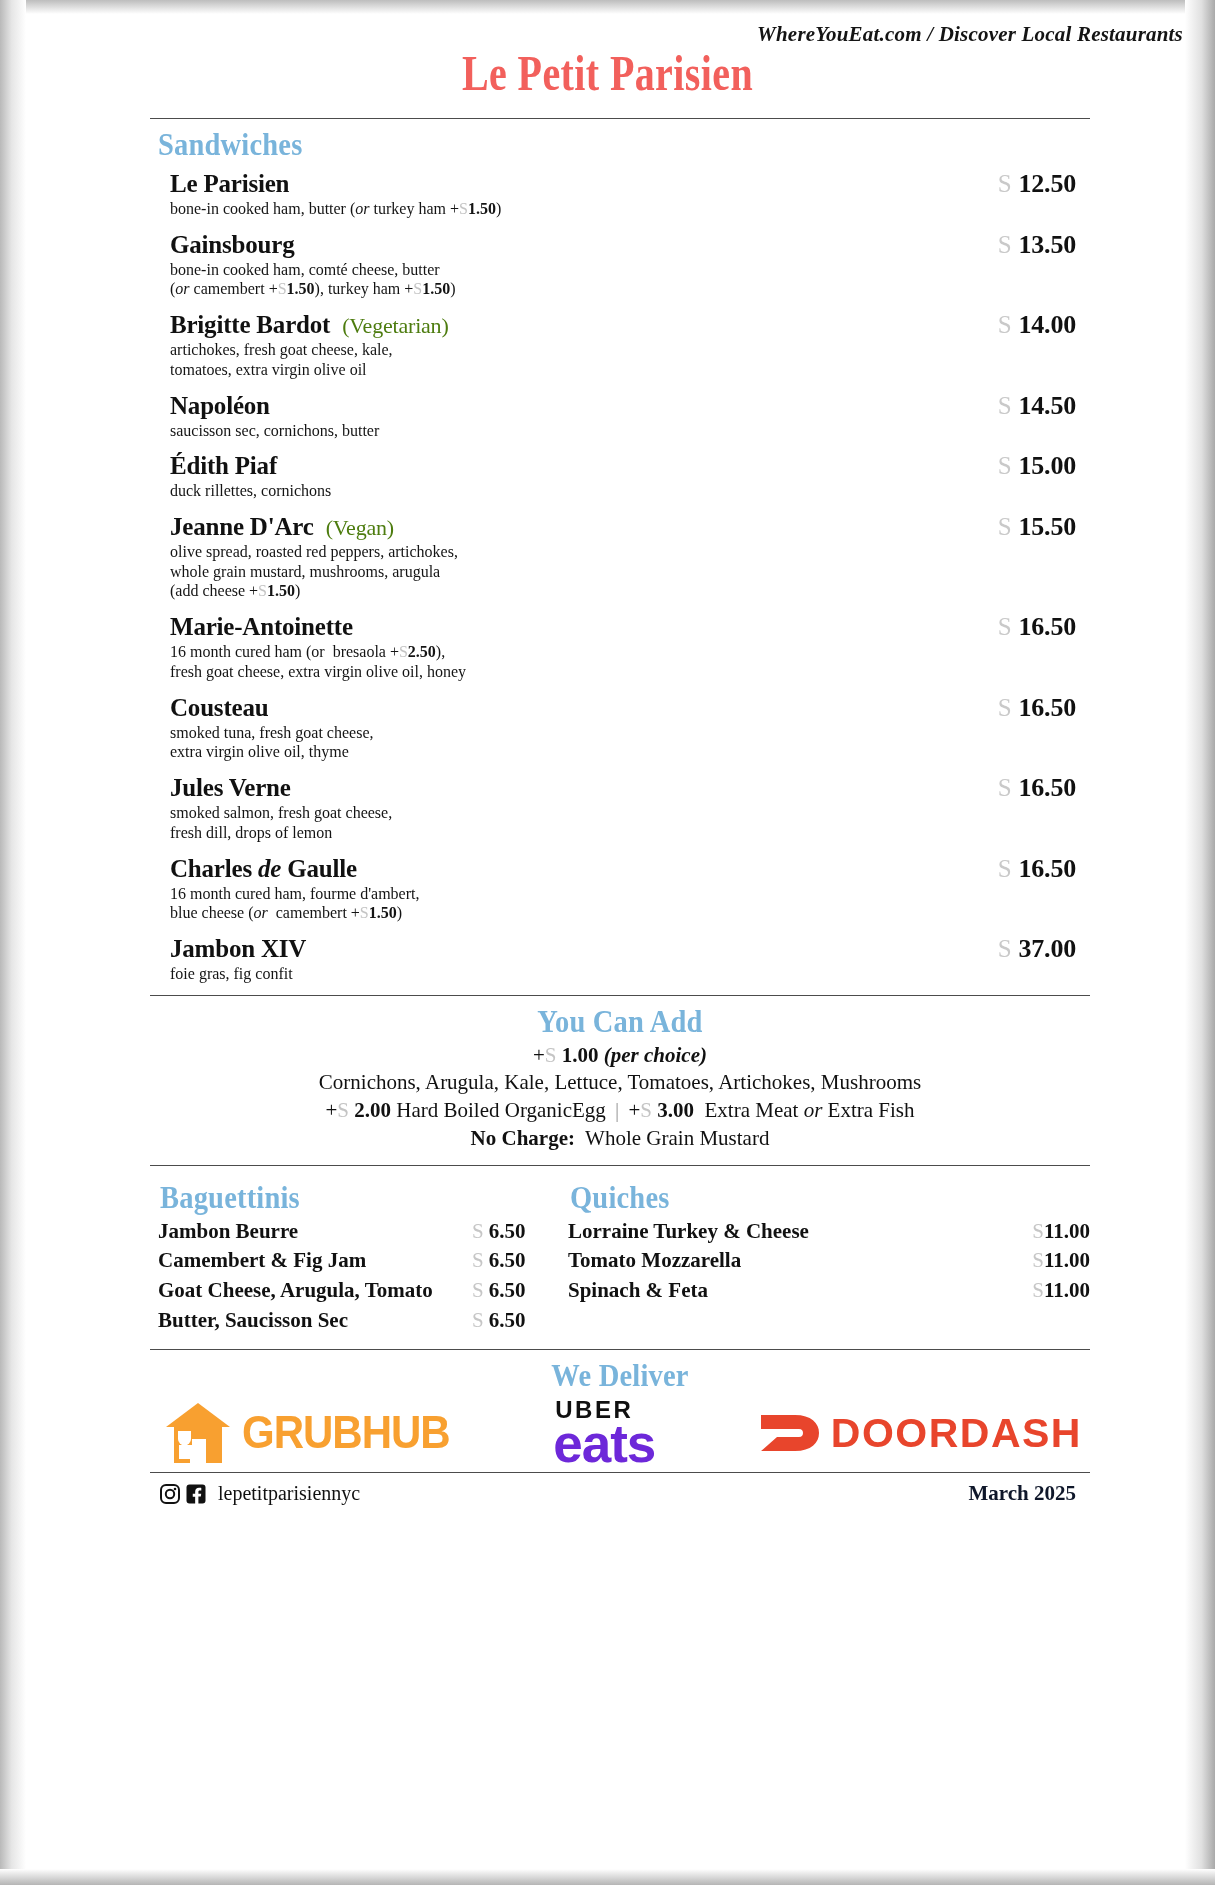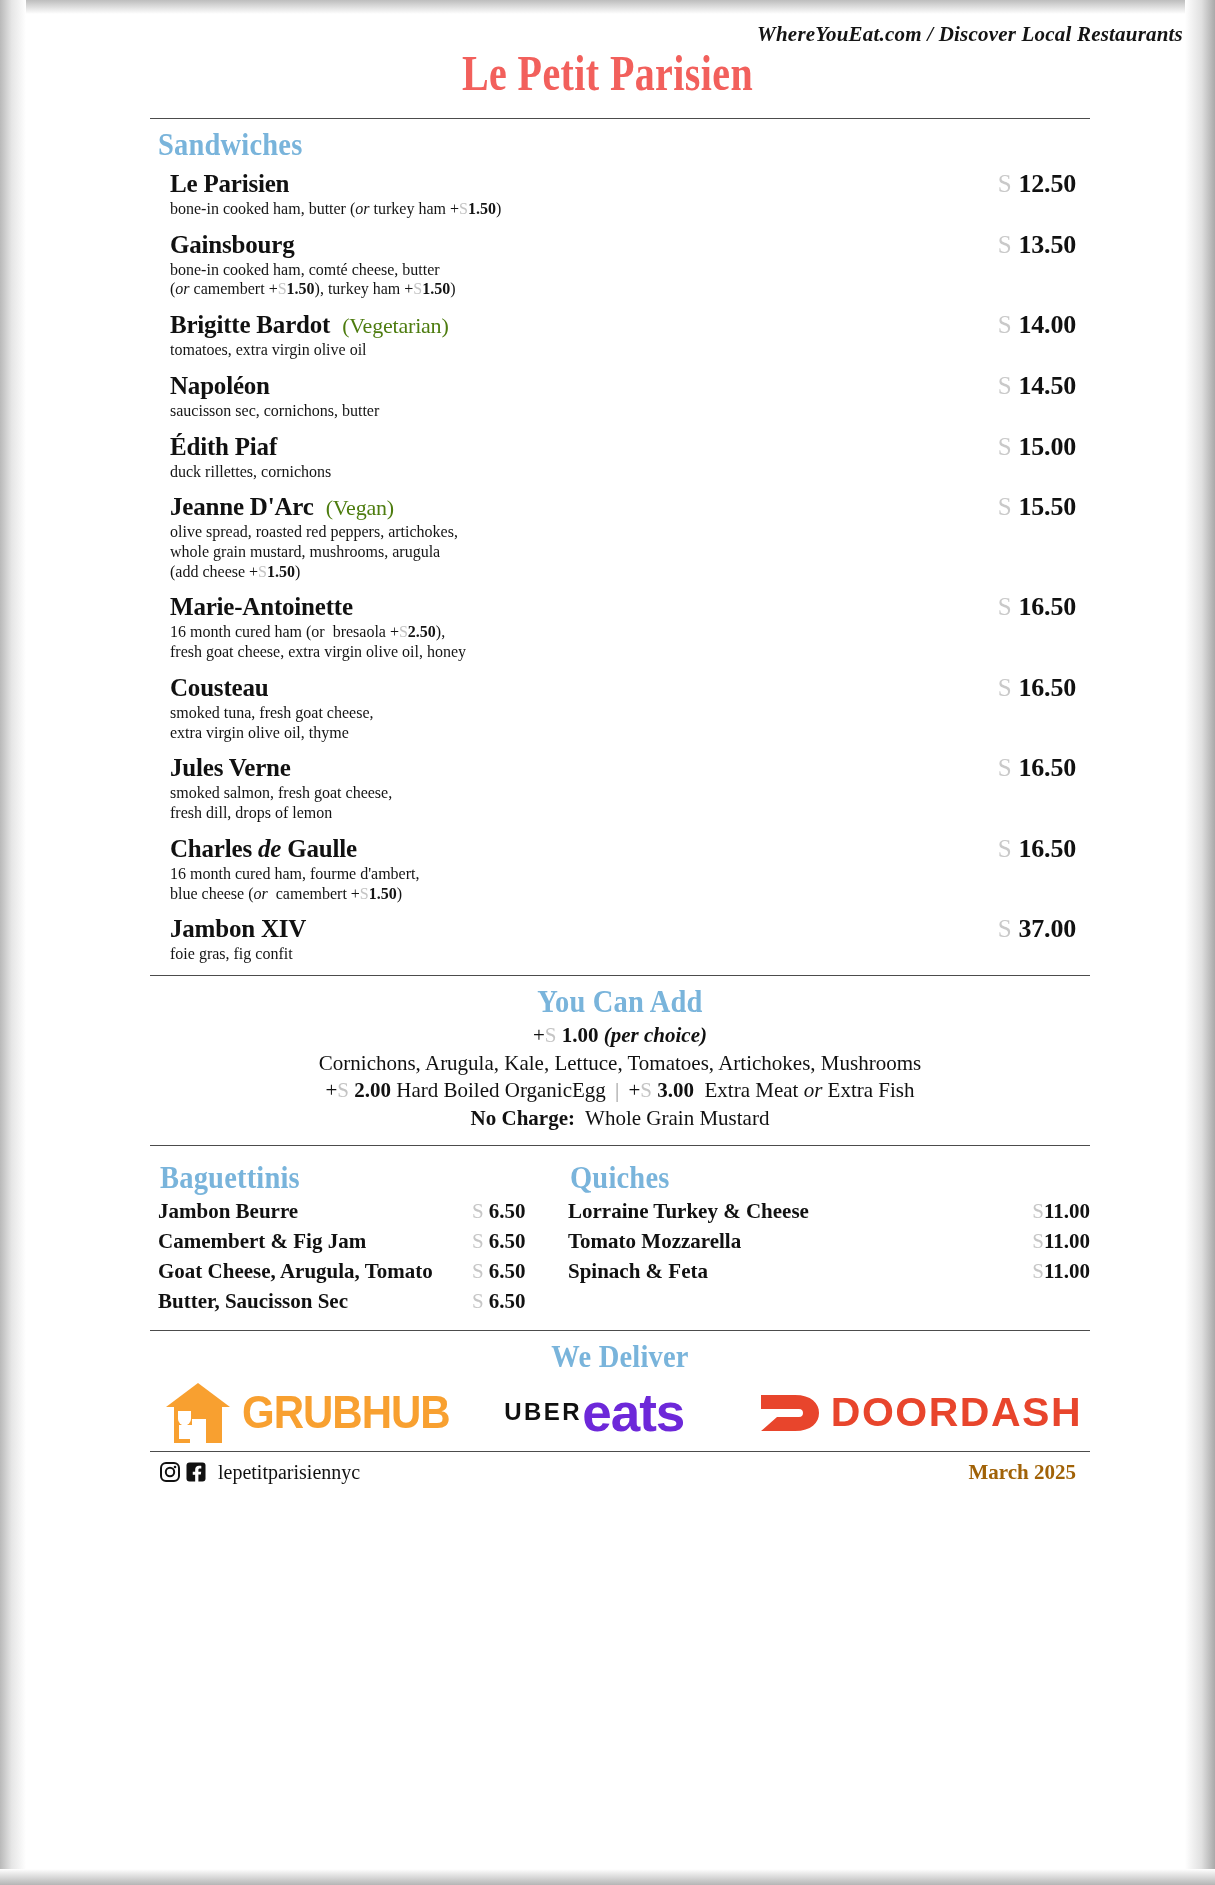--- a/index.html
+++ b/index.html
@@ -207,21 +207,21 @@
   #grubhub-logo { gap: 8px; }
   #grubhub-wordmark {
     font-family: "Liberation Sans", "DejaVu Sans", sans-serif;
     font-weight: bold;
     font-size: 42px;
     color: #f8a030;
     letter-spacing: -1px;
     transform: scaleY(1.08);
   }
 
-  #ubereats-logo { flex-direction: row; align-items: center; line-height: 0.86; }
+  #ubereats-logo { flex-direction: column; align-items: center; line-height: 0.86; }
   #uber-word {
     font-family: "Liberation Sans", "DejaVu Sans", sans-serif;
     font-weight: bold;
     font-size: 24px;
     color: #101010;
     letter-spacing: 2.5px;
     margin-left: -20px;
   }
   #eats-word {
     font-family: "Liberation Sans", "DejaVu Sans", sans-serif;
@@ -254,21 +254,21 @@
     gap: 6px;
   }
   #social-handle {
     font-size: 20px;
     margin-left: 6px;
     color: #111;
   }
   #menu-date {
     font-weight: bold;
     font-size: 21px;
-    color: #a16207;
+    color: #0f172a;
     padding-right: 10px;
   }
   .sq-icon { display: block; }
 </style>
 </head>
 <body>
 
 <div id="page">
 
   <div id="paper-edge-top"></div>
@@ -300,20 +300,21 @@
             <div class="item-price"><span class="cur">S</span>13.50</div>
           </div>
           <div class="item-desc">bone-in cooked ham, comté cheese, butter</div>
           <div class="item-desc">(<i>or</i> camembert +<span class="sm-cur">S</span><b>1.50</b>), turkey ham +<span class="sm-cur">S</span><b>1.50</b>)</div>
         </div>
         <div class="menu-item">
           <div class="item-head">
             <div class="item-name">Brigitte Bardot <span class="diet-tag">(Vegetarian)</span></div>
             <div class="item-price"><span class="cur">S</span>14.00</div>
           </div>
+          <div class="item-desc">artichokes, fresh goat cheese, kale,</div>
           <div class="item-desc">tomatoes, extra virgin olive oil</div>
         </div>
         <div class="menu-item">
           <div class="item-head">
             <div class="item-name">Napoléon</div>
             <div class="item-price"><span class="cur">S</span>14.50</div>
           </div>
           <div class="item-desc">saucisson sec, cornichons, butter</div>
         </div>
         <div class="menu-item">

